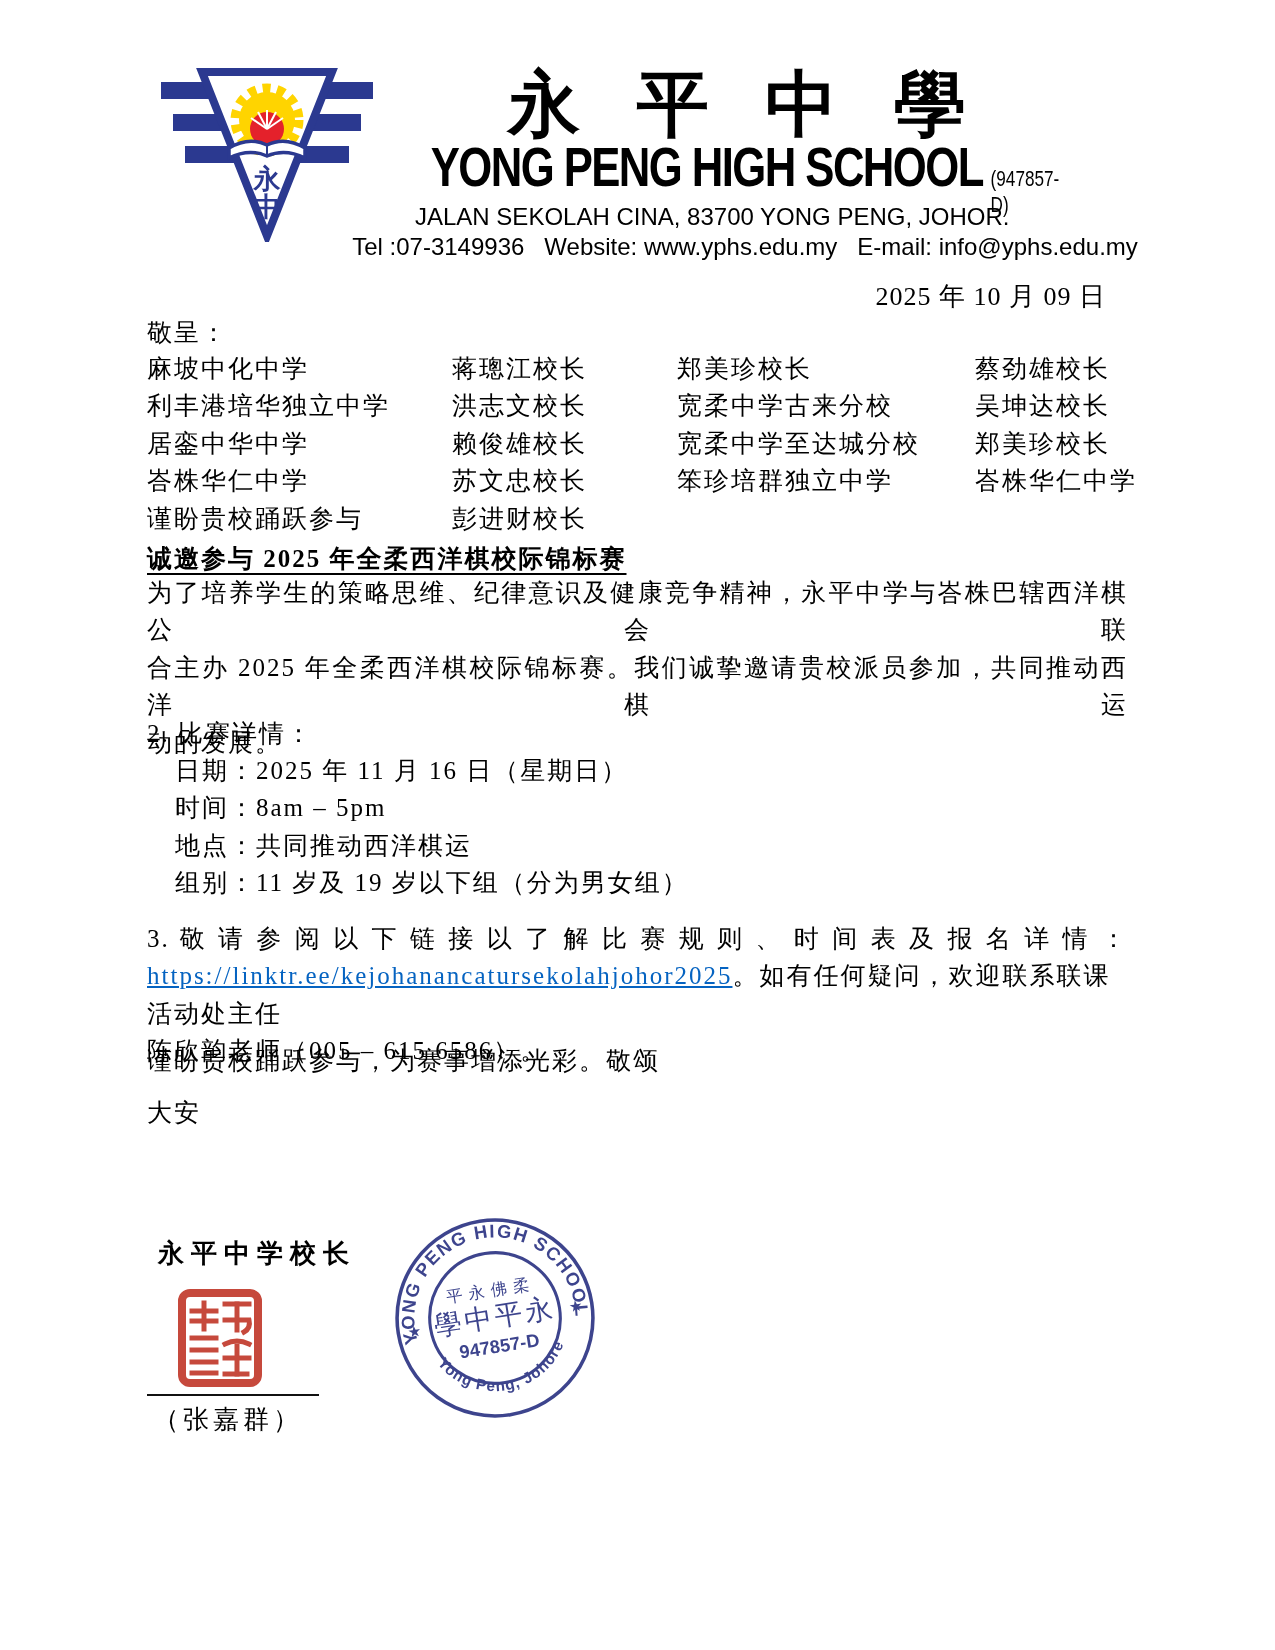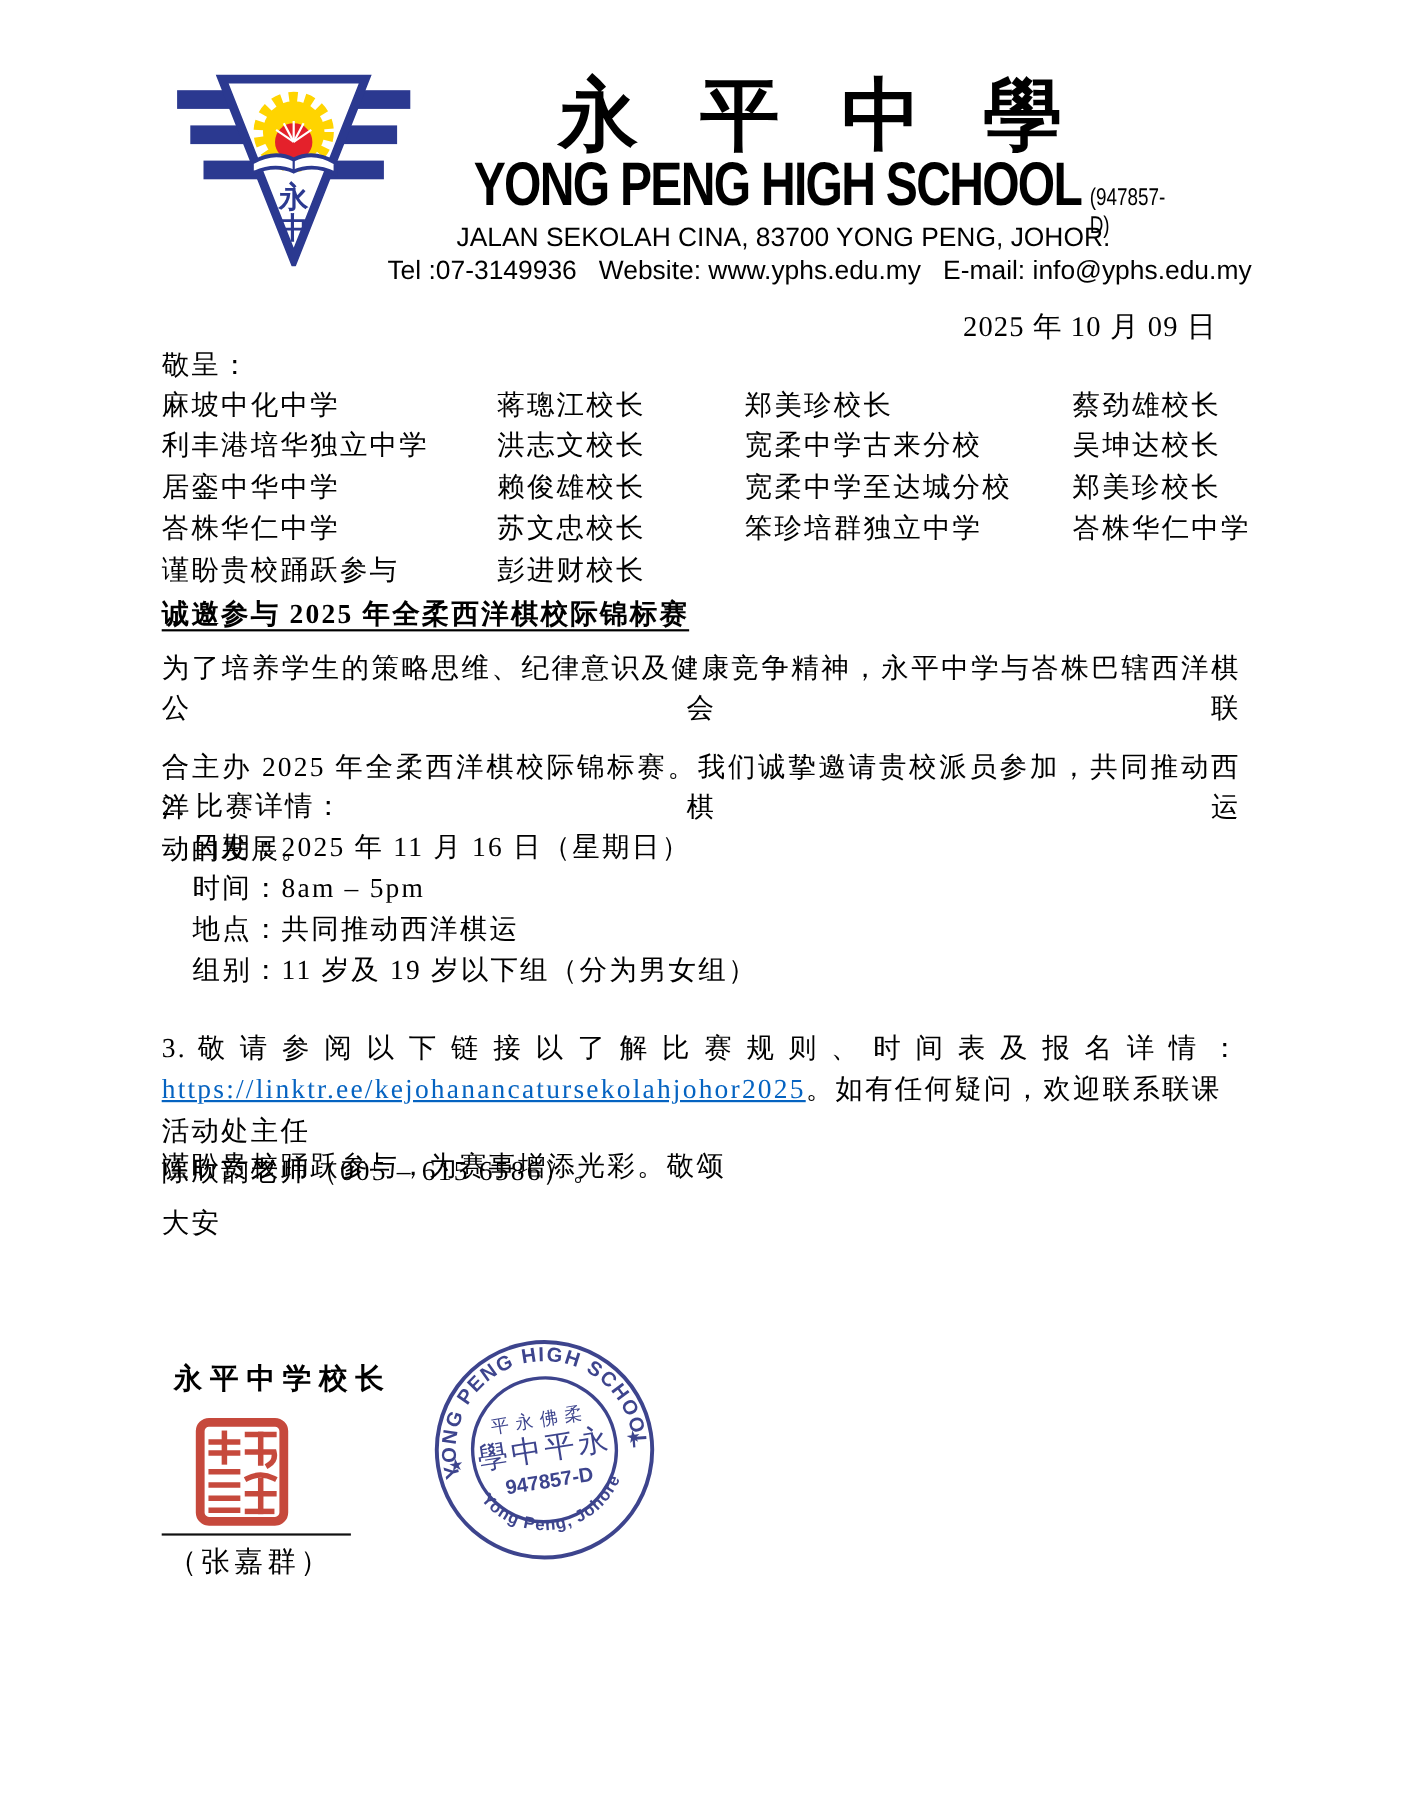--- a/index.html
+++ b/index.html
@@ -24,21 +24,21 @@
   .contact{left:330px;top:233px;width:830px;text-align:center;font-size:24px;white-space:pre;
         font-family:"Liberation Sans","DejaVu Sans",sans-serif;}
   
   .date-line{top:278px;right:169px;font-size:26px;letter-spacing:1px;}
   .salutation{left:147px;top:314px;}
   .recipients{left:147px;top:350px;width:1000px;display:grid;
               grid-template-columns:305px 225px 298px auto;grid-auto-rows:37.4px;}
   .subject{left:147px;top:540px;font-weight:bold;text-decoration:underline;
            text-underline-offset:6px;text-decoration-thickness:2px;}
   .para1{left:147px;top:574px;width:981px;}
-  .jline{text-align:justify;text-align-last:justify;margin-top:15px;}
+  .jline{text-align:justify;text-align-last:justify;}
   .s2-title{left:147px;top:715px;}
   .s2-details{left:175px;top:752px;width:900px;}
   .s3{left:147px;top:920px;width:981px;}
   .link{color:#0563c1;text-decoration:underline;cursor:pointer;}
   .closing{left:147px;top:1042px;}
   .salute{left:147px;top:1094px;}
   
   .sig-title{left:158px;top:1236px;font-weight:600;letter-spacing:7px;font-size:26px;}
   .red-seal{left:177px;top:1288px;width:86px;height:100px;}
   .stamp{left:393px;top:1216px;width:204px;height:204px;}

